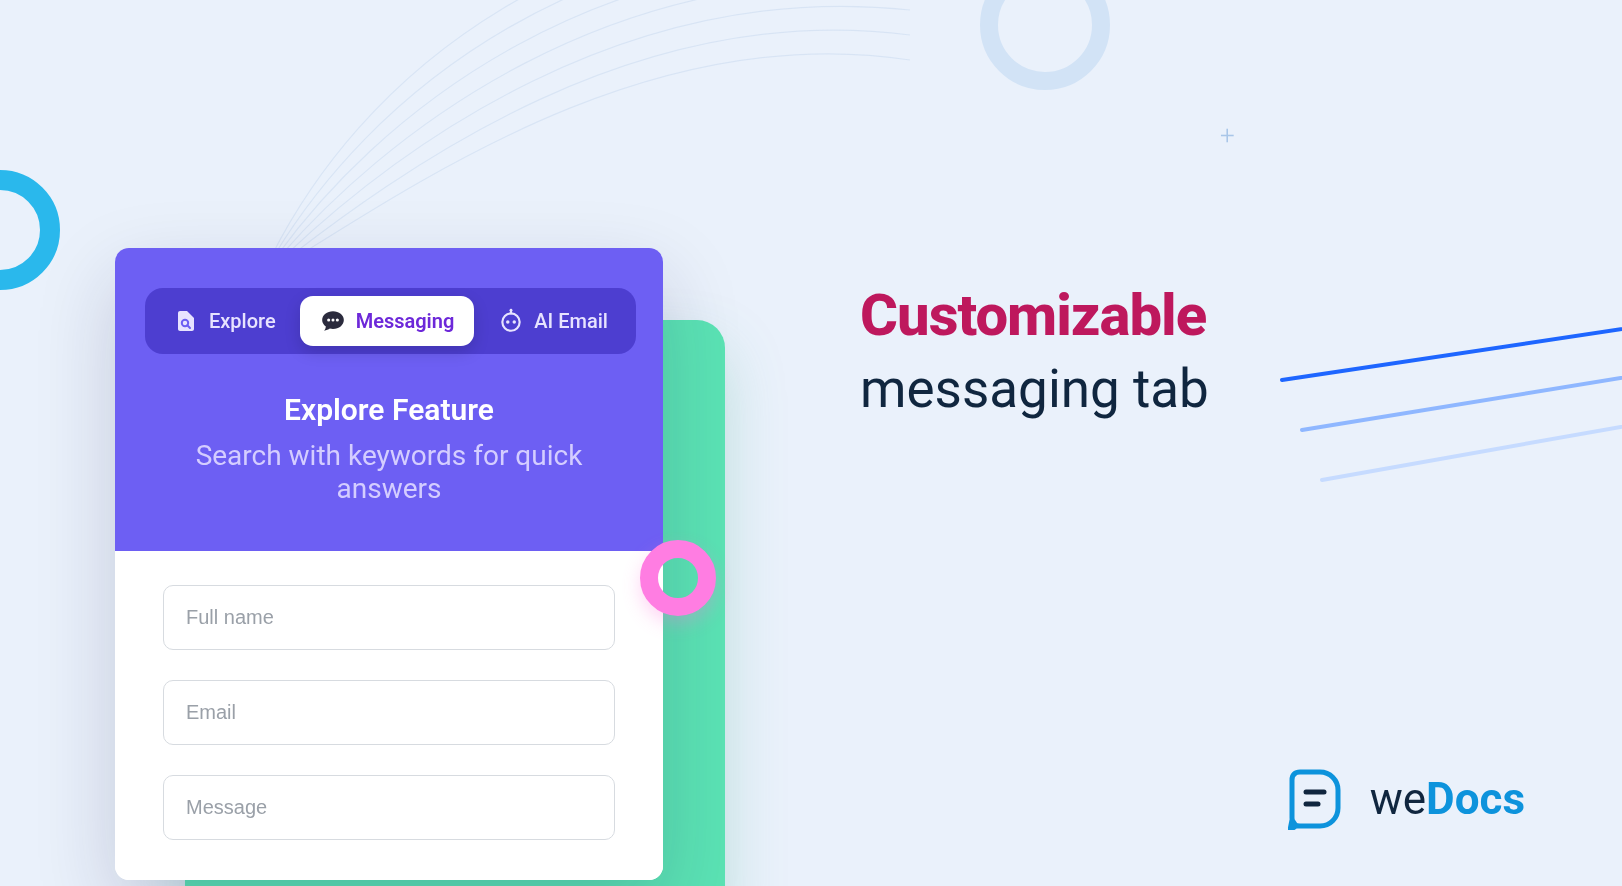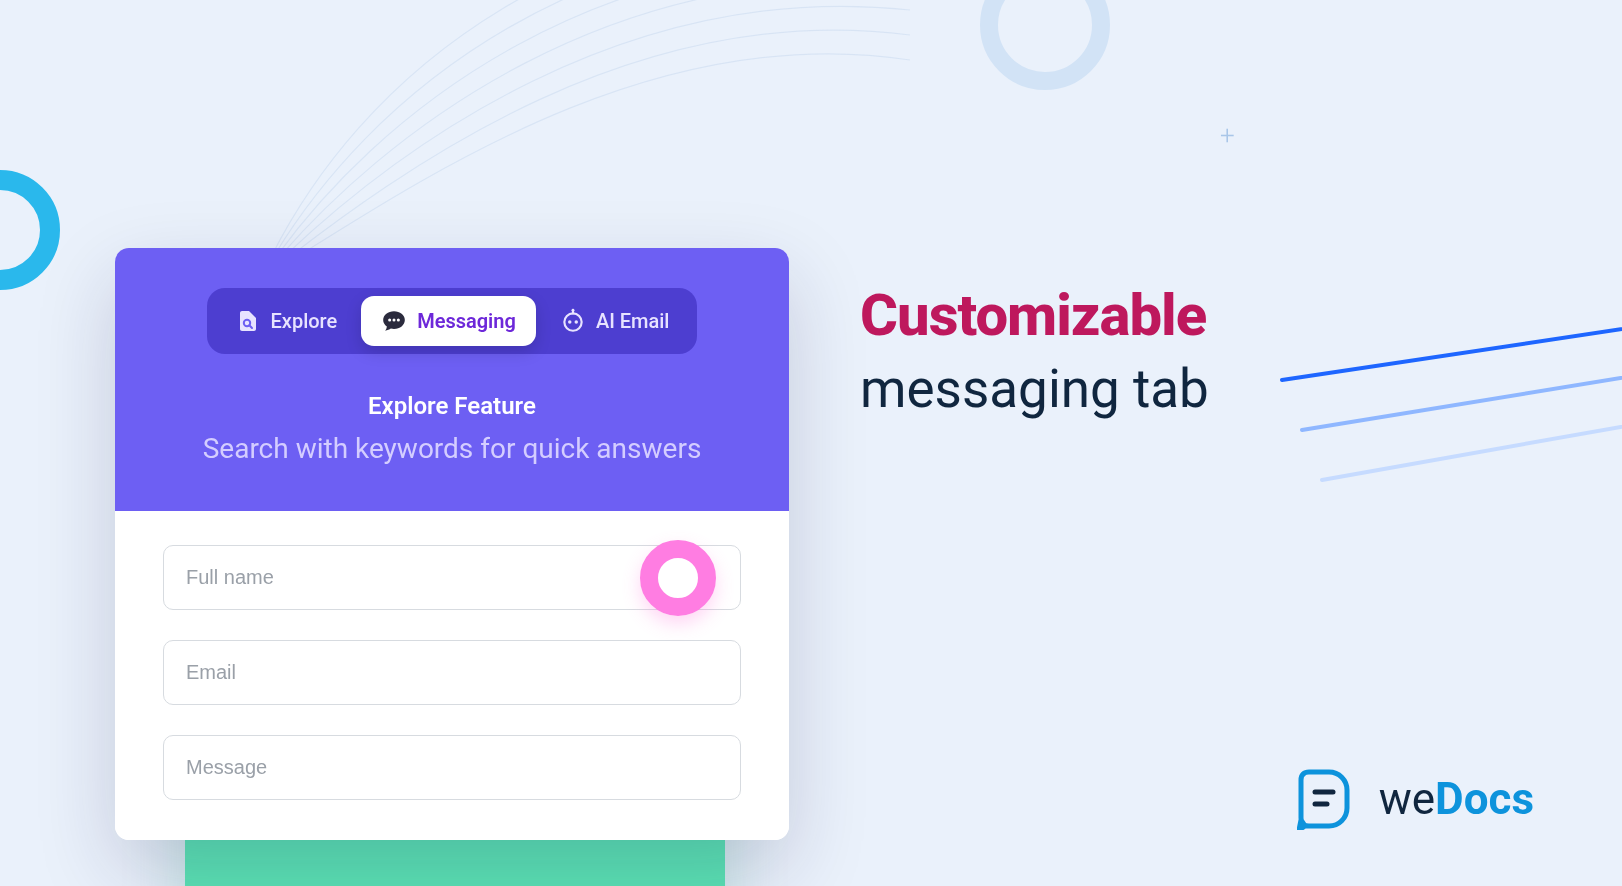--- a/index.html
+++ b/index.html
@@ -61,21 +61,21 @@
     width: 540px; height: 600px;
     background: #5be3b4;
     border-radius: 28px;
     box-shadow: 0 30px 60px rgba(60,180,140,0.25);
   }
 
   
   .widget {
     position: absolute;
     top: 248px; left: 115px;
-    width: 674px;
+    width: 548px;
     background: #ffffff;
     border-radius: 14px;
     box-shadow: 0 30px 80px rgba(30,30,80,0.18);
     overflow: hidden;
   }
   .widget-header {
     background: #6d5ff3;
     padding: 40px 30px 46px;
     text-align: center;
   }
@@ -108,21 +108,21 @@
   }
   .tab .icon {
     width: 26px; height: 26px;
     display: inline-flex; align-items: center; justify-content: center;
   }
   .tab.active .chat-bubble { fill: #2b2b3d; }
   .tab .chat-bubble { fill: #e7e3ff; }
 
   .widget-title {
     color: #ffffff;
-    font-size: 24px;
+    font-size: 30px;
     font-weight: 600;
     margin-bottom: 12px;
   }
   .widget-sub {
     color: #d4cdff;
     font-size: 28px;
     font-weight: 400;
     margin-top: 12px;
   }
 
@@ -171,21 +171,21 @@
   .headline .sub {
     font-size: 53px;
     font-weight: 400;
     color: #10263f;
     line-height: 1.28;
   }
 
   
   .logo {
     position: absolute;
-    bottom: 56px; right: 88px;
+    bottom: 56px; right: 97px;
     display: flex;
     align-items: center;
     gap: 28px;
   }
   .logo-mark {
     width: 54px; height: 62px;
   }
   .logo-text {
     font-size: 44px;
     font-weight: 400;

